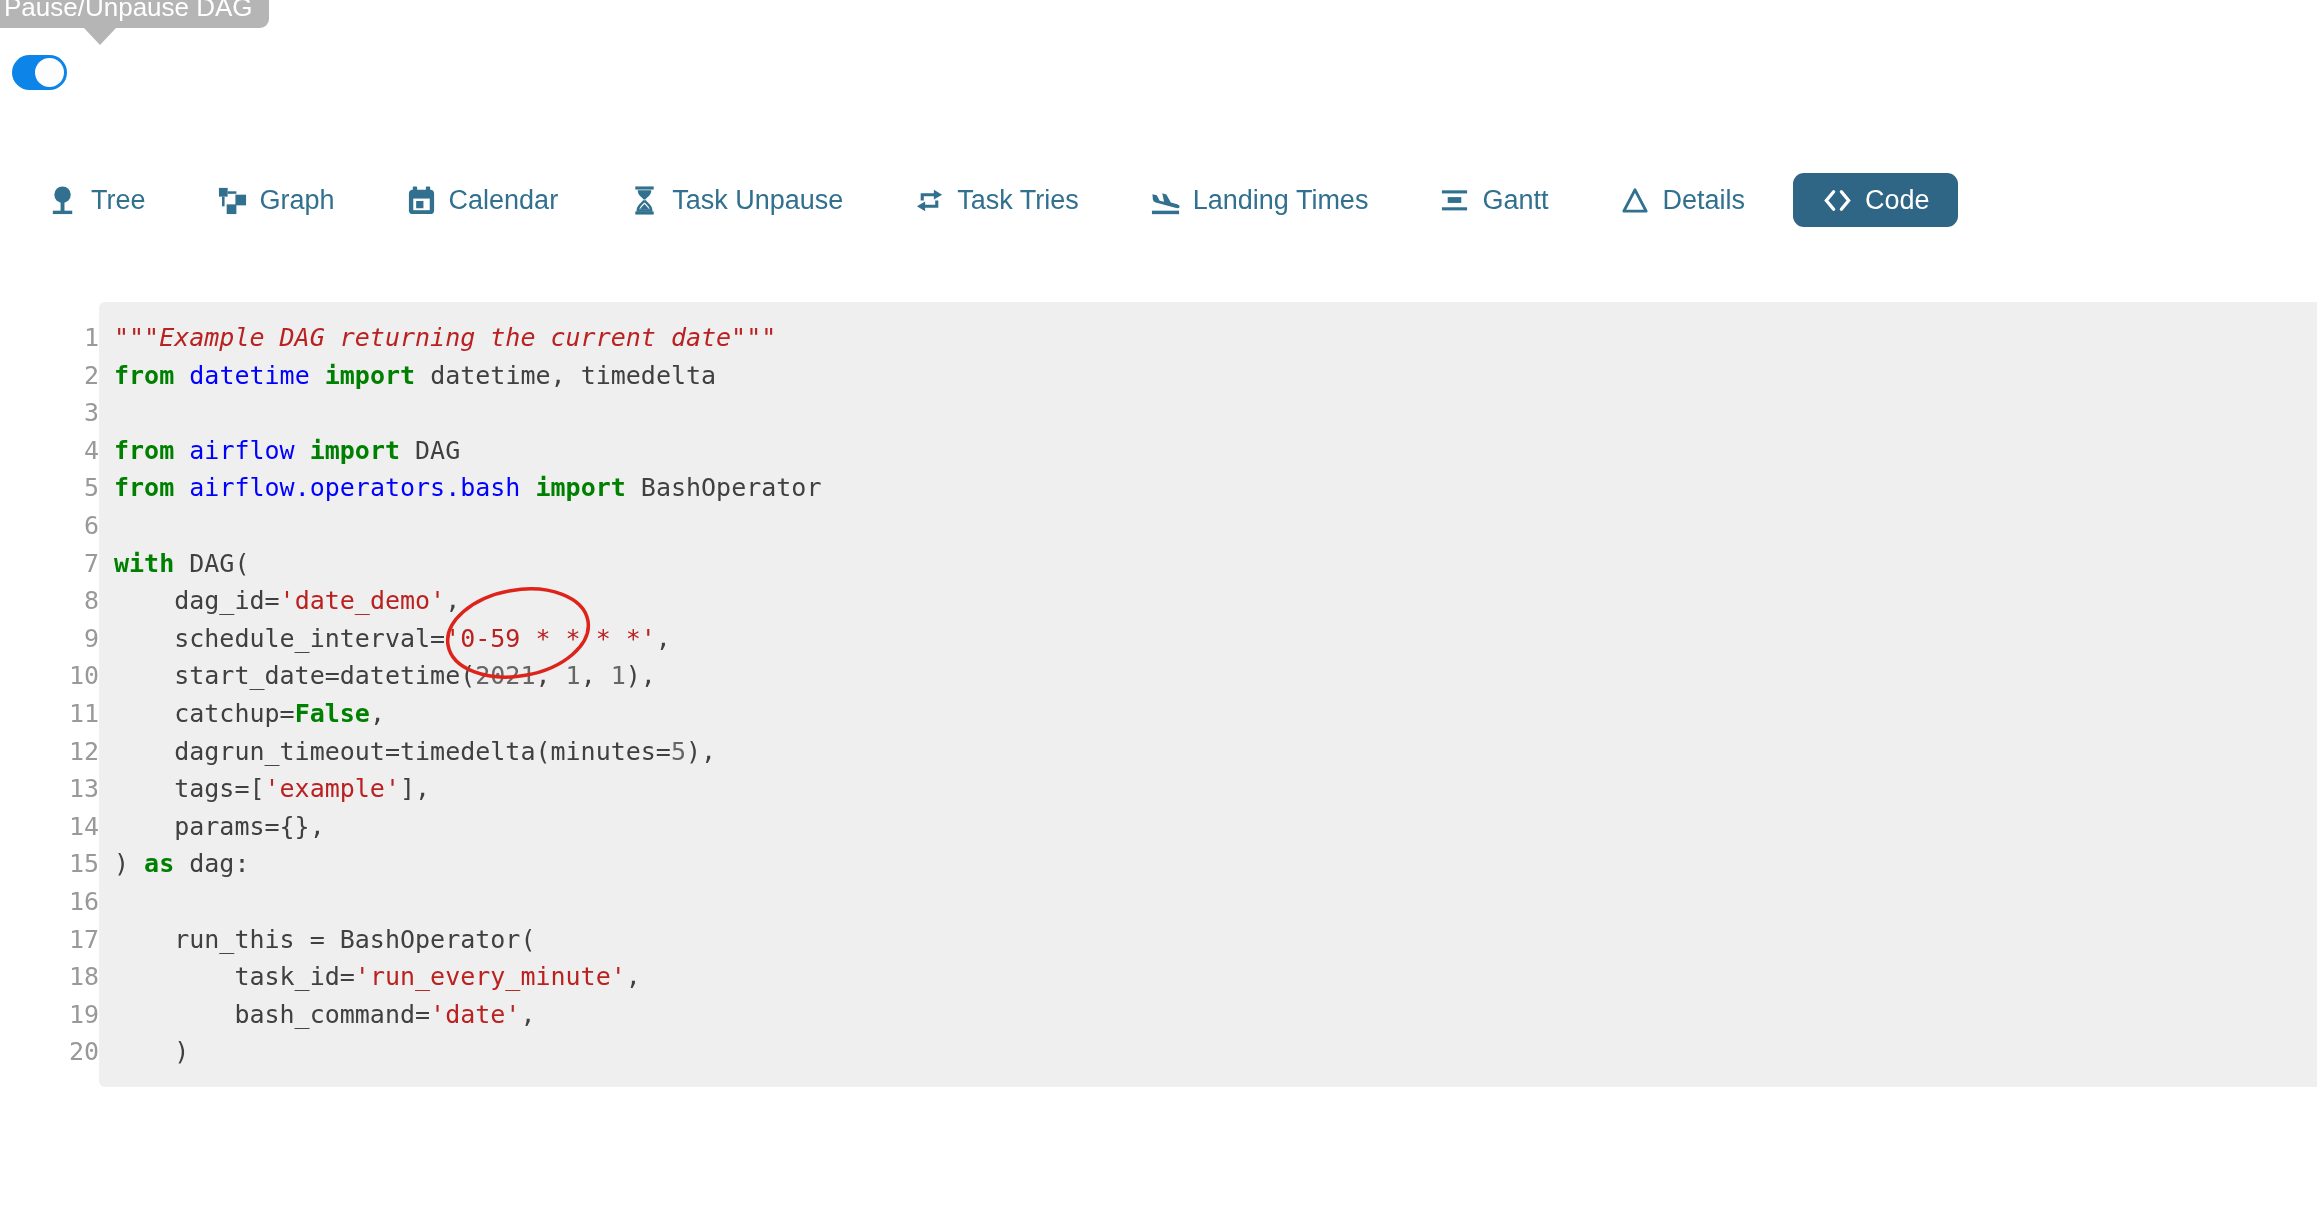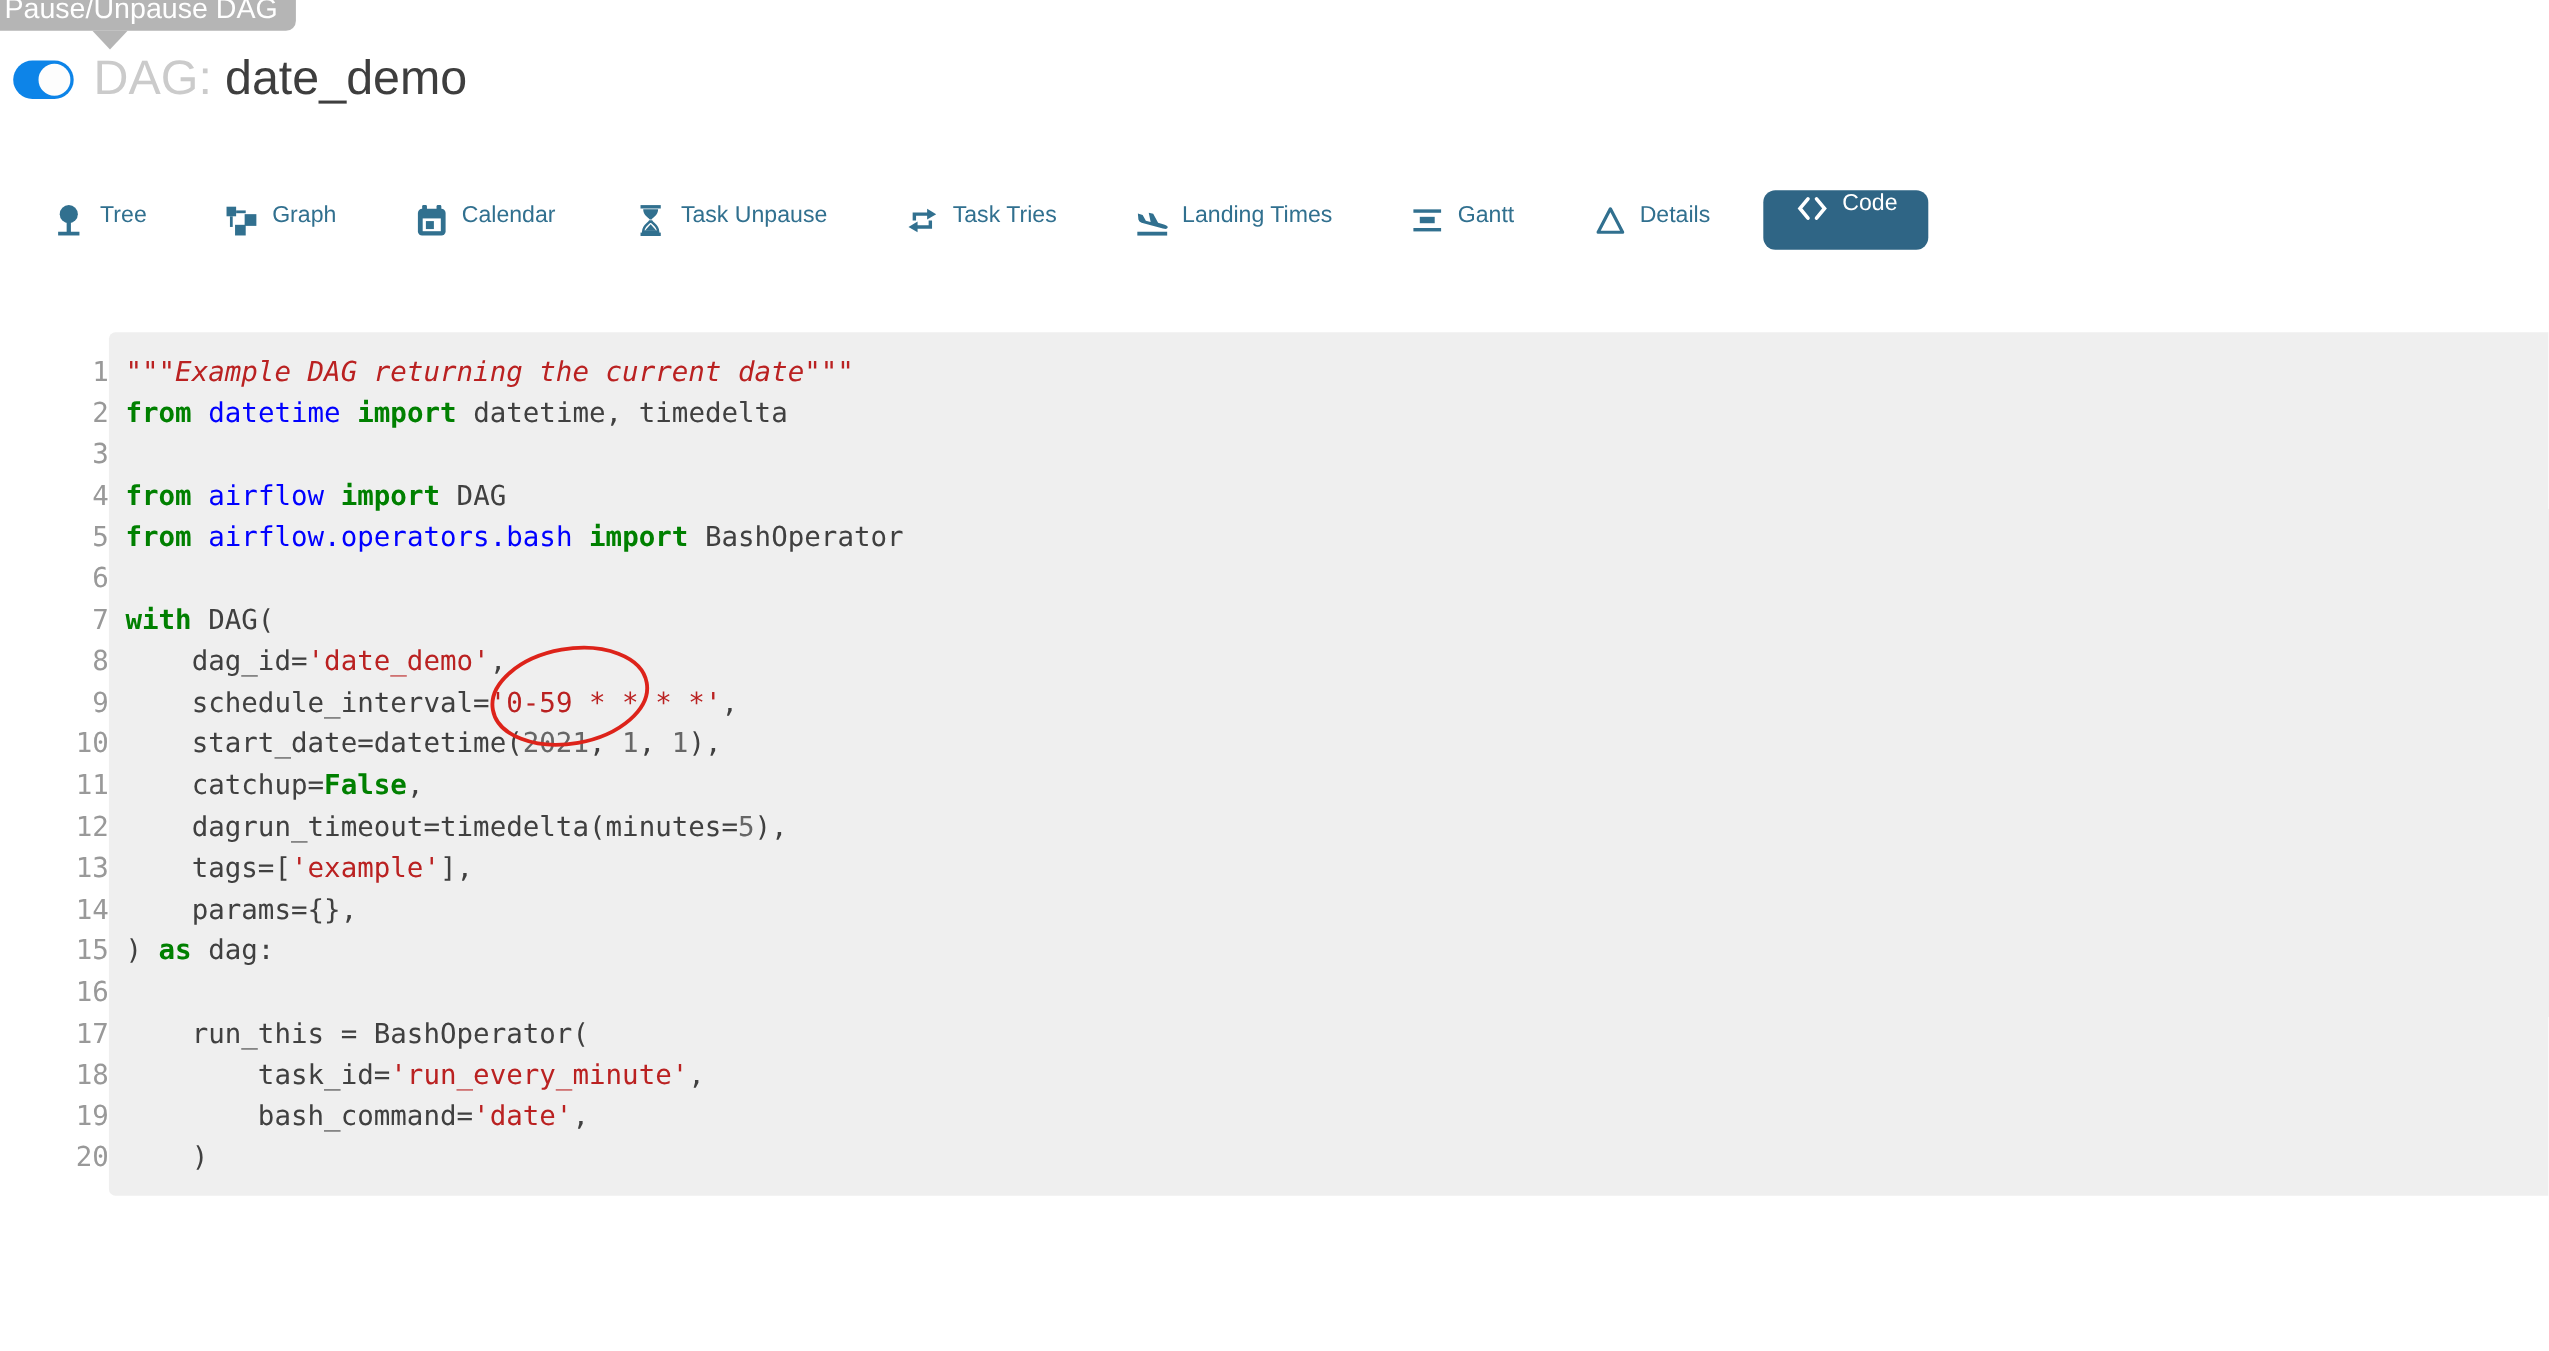--- a/index.html
+++ b/index.html
@@ -33,22 +33,22 @@
   }
   .page-title .muted{color:var(--title-muted);}
   .page-title .name{color:var(--title);margin-left:12px;}
   
   .tabs{
     position:absolute;left:0;top:161px;height:78px;width:2317px;
     display:flex;align-items:center;padding-left:47px;box-sizing:border-box;
     column-gap:70px;
   }
   .tab{
-    display:flex;gap:11px;color:var(--accent);
-    font-size:21px;white-space:nowrap;cursor:pointer;text-decoration:none;
+    display:flex;align-items:center;gap:11px;color:var(--accent);
+    font-size:27px;white-space:nowrap;cursor:pointer;text-decoration:none;
   }
   .tab .ticon{display:inline-flex;width:33px;height:33px;align-items:center;justify-content:center;}
   .tab .ticon svg{width:31px;height:31px;}
   .tab.active{
     background:var(--btn);color:#fff;border-radius:11px;height:54px;
     padding:0 28px;margin-left:-22px;
   }
   
   .codewrap{position:absolute;left:0;top:302px;width:2317px;display:flex;align-items:flex-start;}
   .linenos{
@@ -132,23 +132,20 @@
     </defs>
   </svg>
 
   <div class="tooltip">
     <span>Pause/Unpause DAG</span>
   </div>
   <div class="tooltip-arrow"></div>
 
   <div class="dag-toggle">
     <div class="knob"></div>
-  </div>
-  <div class="page-title">
-    <span class="muted">DAG:</span><span class="name">date_demo</span>
   </div>
 
   <nav class="tabs">
       <a class="tab">
         <span class="ticon">
           <svg viewBox="0 0 32 32" fill="currentColor">
             <use href="#tree-icon"></use>
           </svg>
         </span>
         <span>Tree</span>

